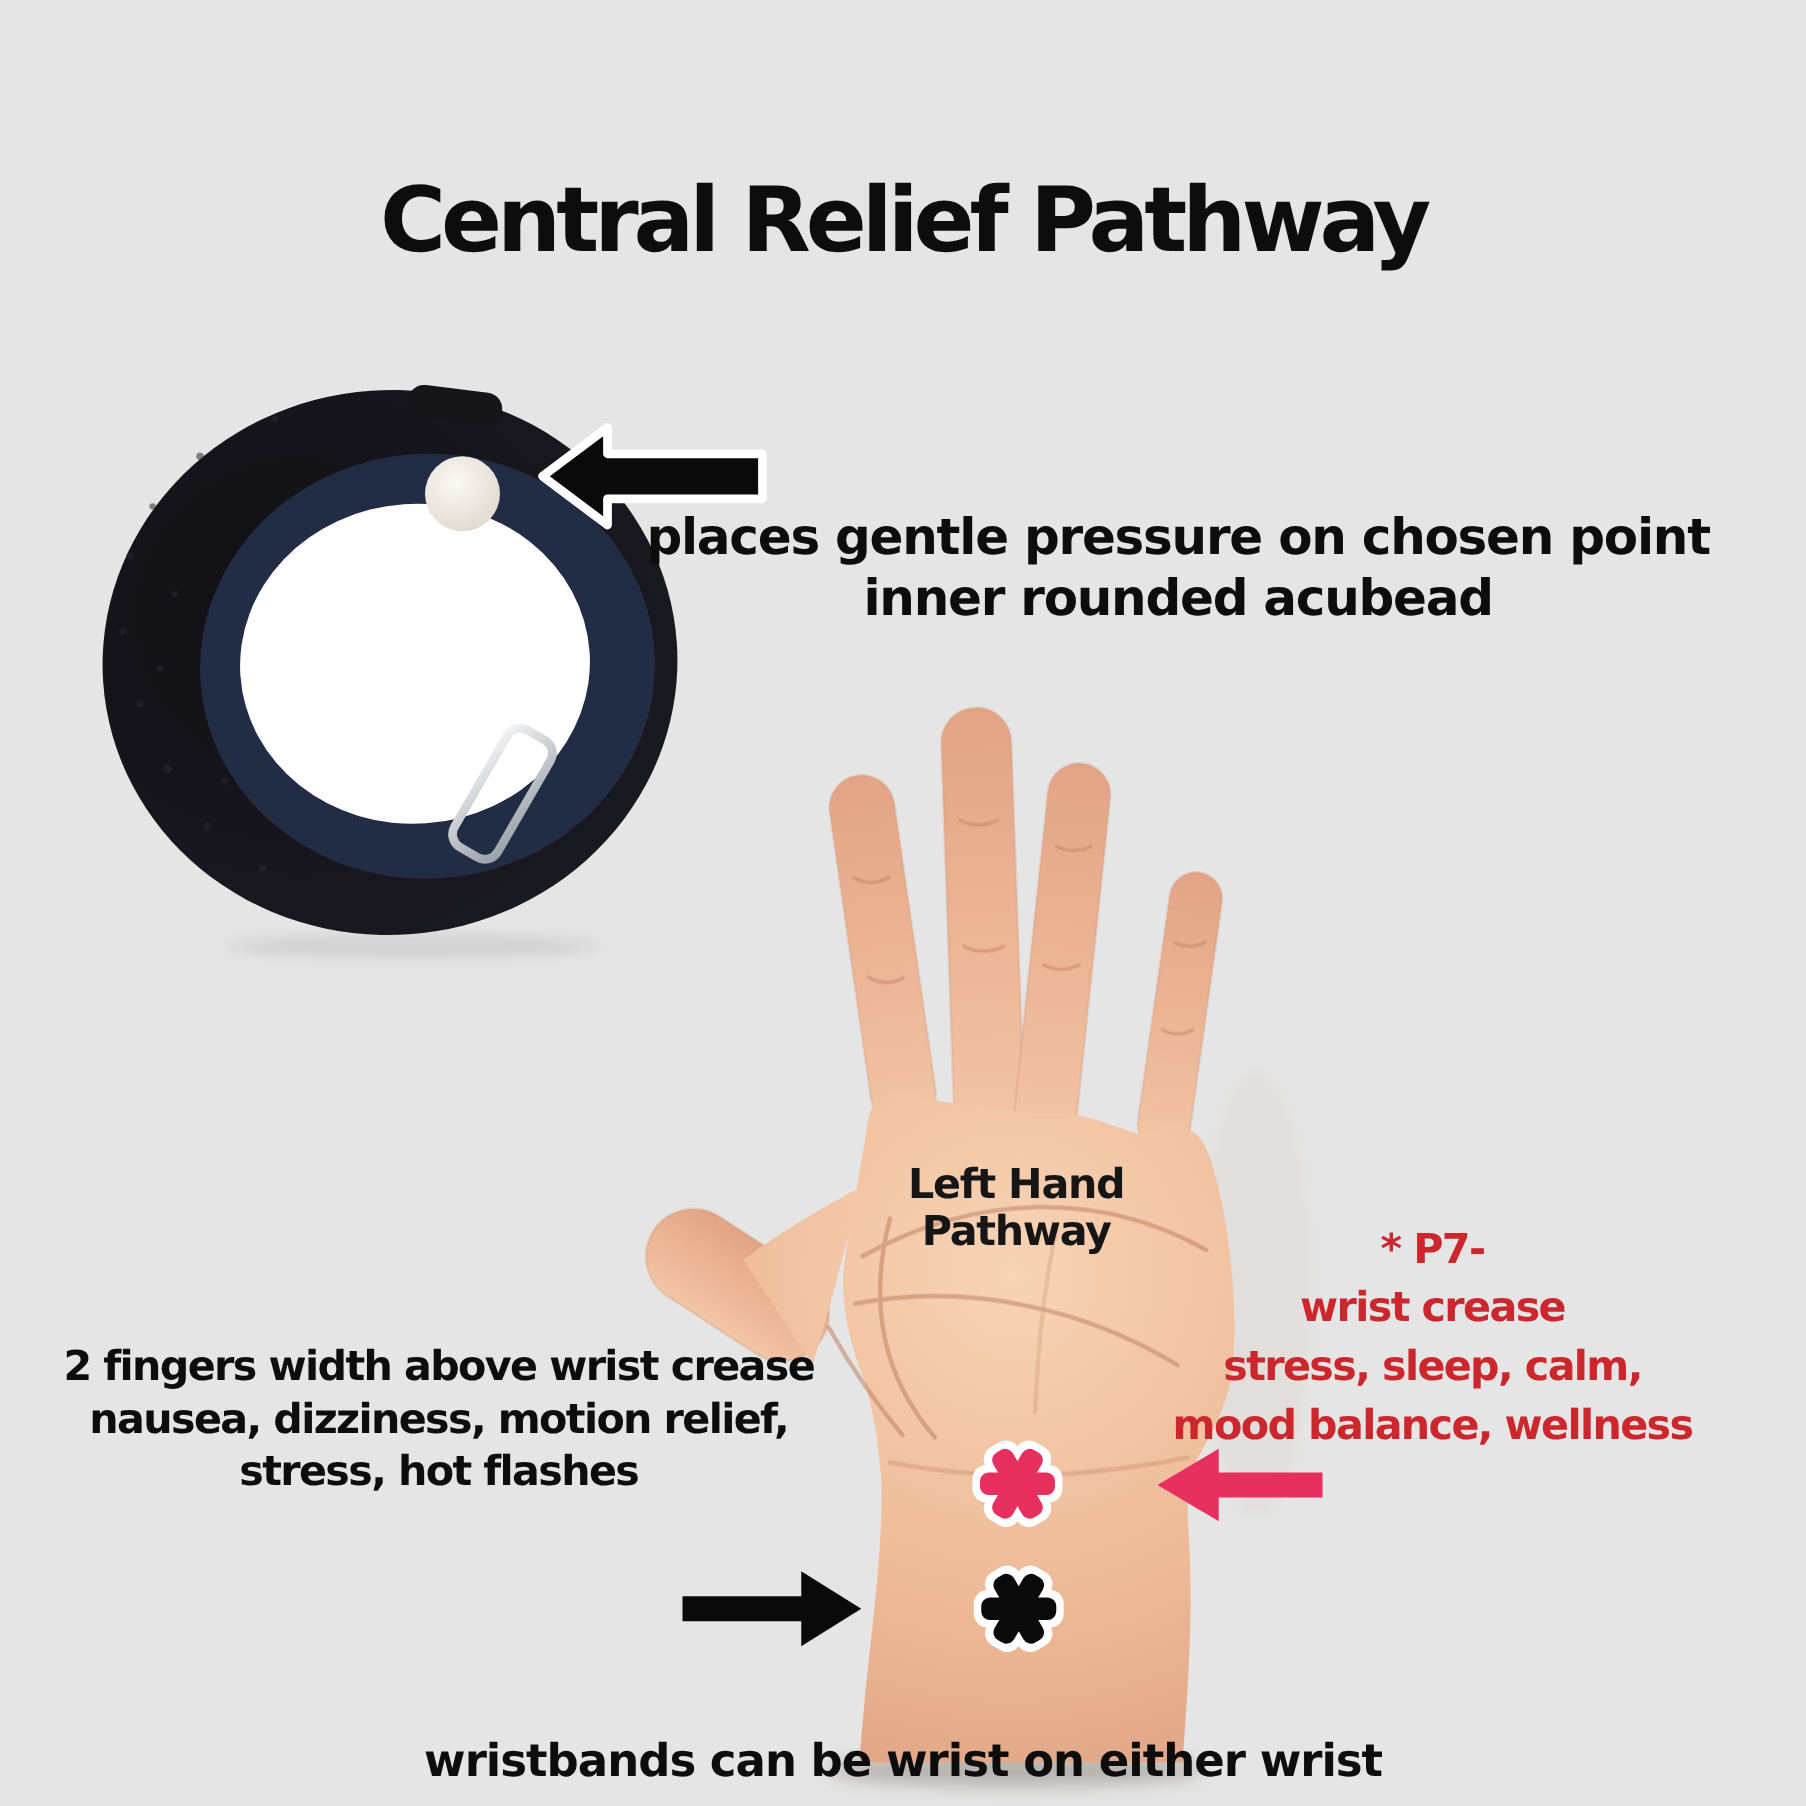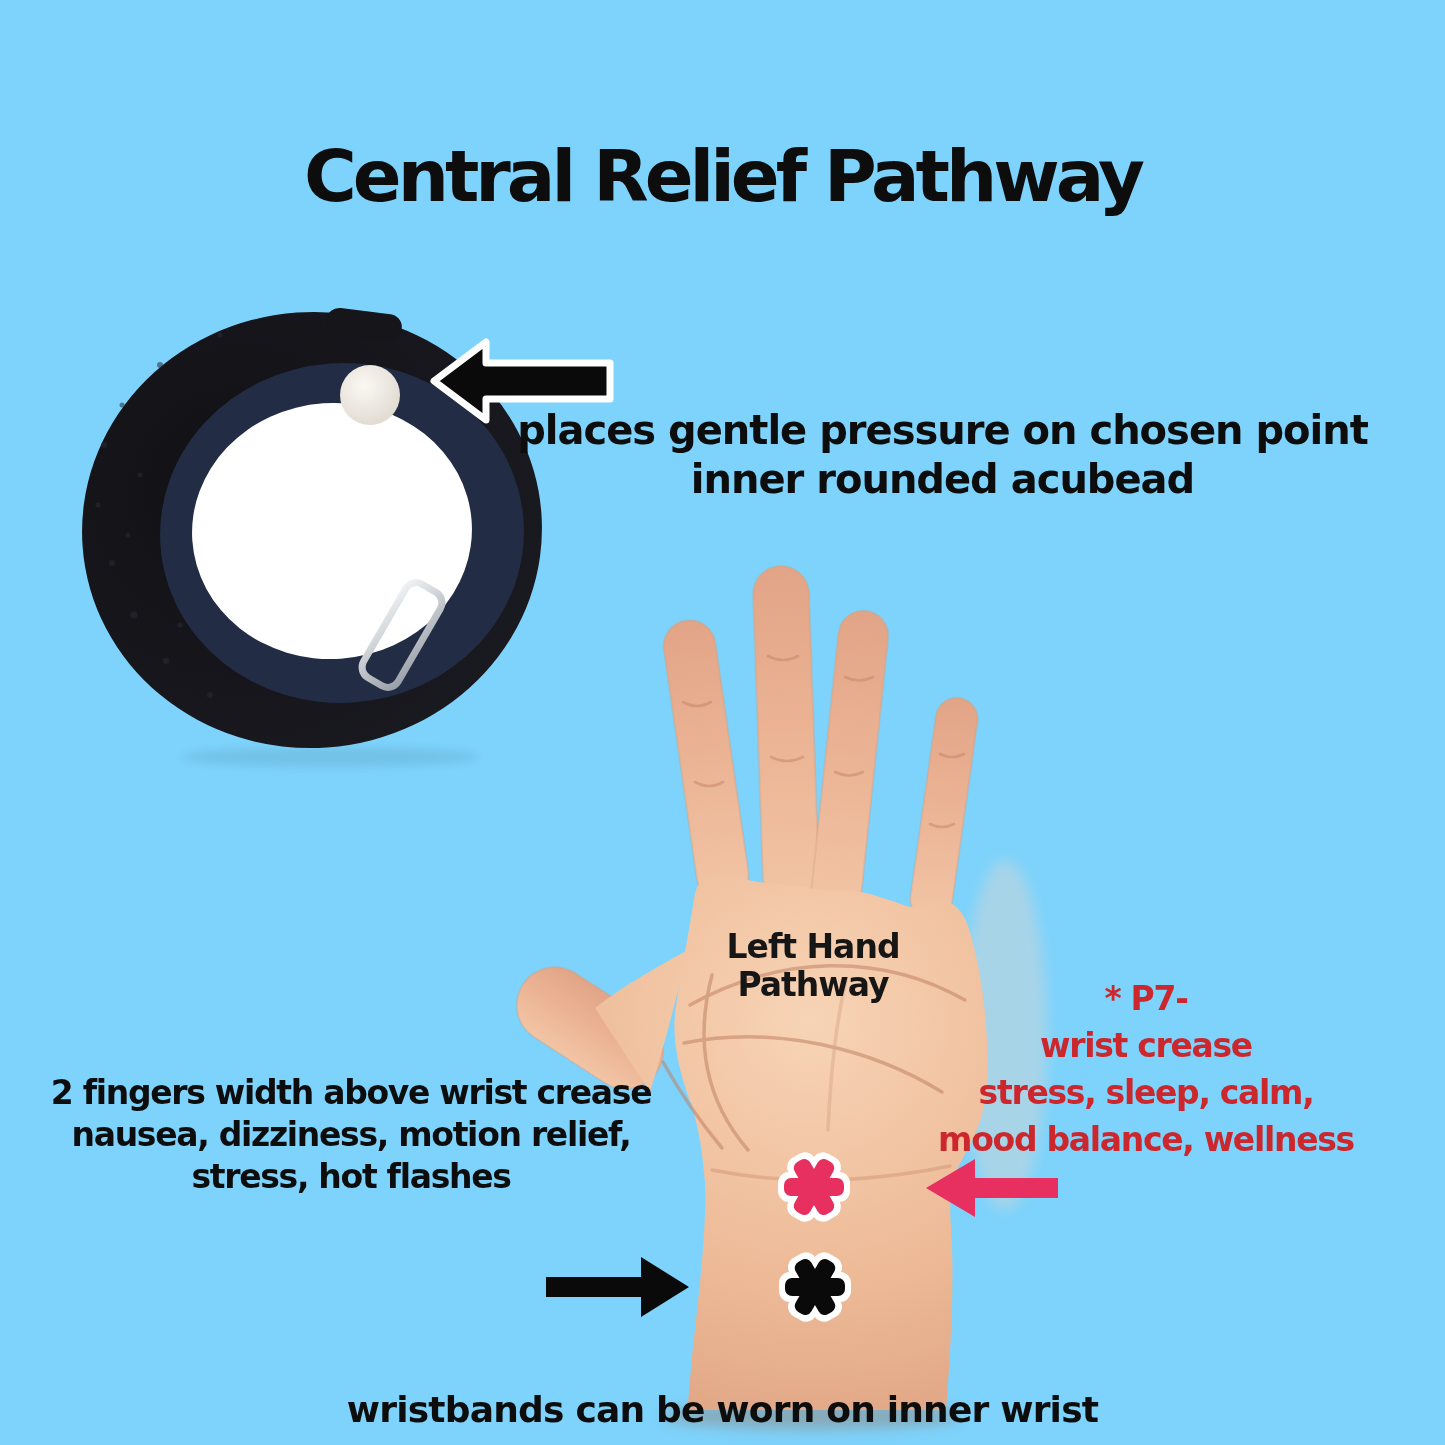--- a/index.html
+++ b/index.html
@@ -1,16 +1,16 @@
 <!DOCTYPE html>
 <html style="--text: #0d0d0d; --red-text: #cb272d; --p7-accent: #e73060; --p6-accent: #0a0a0a;"><head>
 <meta charset="utf-8">
 <style>
   html,body{margin:0;padding:0;background:#fff;}
-  .canvas{position:relative;width:1445px;height:1445px;background:#7dd3fc;overflow:hidden;
+  .canvas{position:relative;width:1445px;height:1445px;background:#e5e5e5;overflow:hidden;
           font-family:"DejaVu Sans",sans-serif;font-weight:bold;color:var(--text,#0d0d0d);}
   .abs{position:absolute;}
   .ln{display:block;}
   .title{top:92px;left:0;width:1445px;text-align:center;font-size:72px;letter-spacing:-4px;line-height:1;}
   .caption{top:406px;left:440px;width:1005px;text-align:center;font-size:40px;letter-spacing:-1px;line-height:1.22;}
   .hand-label{top:928px;left:563px;width:500px;text-align:center;font-size:33px;letter-spacing:-1px;line-height:1.16;color:#161616;}
   .p7{top:976px;left:896px;width:500px;text-align:center;font-size:33px;letter-spacing:-1.3px;line-height:1.42;color:var(--red-text,#cb272d);white-space:nowrap;}
   .p6{top:1072px;left:1px;width:700px;text-align:center;font-size:33px;letter-spacing:-1.3px;line-height:1.27;white-space:nowrap;}
   .footer{top:1392px;left:0;width:1445px;text-align:center;font-size:36px;letter-spacing:-0.8px;line-height:1;}
   svg{display:block;}
@@ -154,21 +154,21 @@
     <span class="ln">stress, sleep, calm,</span>
     <span class="ln">mood balance, wellness</span>
   </div>
 
   <div class="abs p6">
     <span class="ln">2 fingers width above wrist crease</span>
     <span class="ln">nausea, dizziness, motion relief,</span>
     <span class="ln">stress, hot flashes</span>
   </div>
 
-  <div class="abs footer">wristbands can be worn on inner wrist</div>
+  <div class="abs footer">wristbands can be wrist on either wrist</div>
 
   <svg class="overlay" width="1445" height="1445" viewBox="0 0 1445 1445">
     <g>
       <polygon points="434,381 486,342 486,363 610,363 610,399 486,399 486,420" fill="#0a0a0a" stroke="#ffffff" stroke-width="7" stroke-linejoin="round"></polygon>
     </g>
     <g>
       <polygon points="926,1188 975,1159 975,1178 1058,1178 1058,1198 975,1198 975,1217" style="fill:var(--p7-accent,#e73060)"></polygon>
     </g>
     <g>
       <polygon points="689,1287 641,1257 641,1277 546,1277 546,1297 641,1297 641,1317" style="fill:var(--p6-accent,#0a0a0a)"></polygon>

